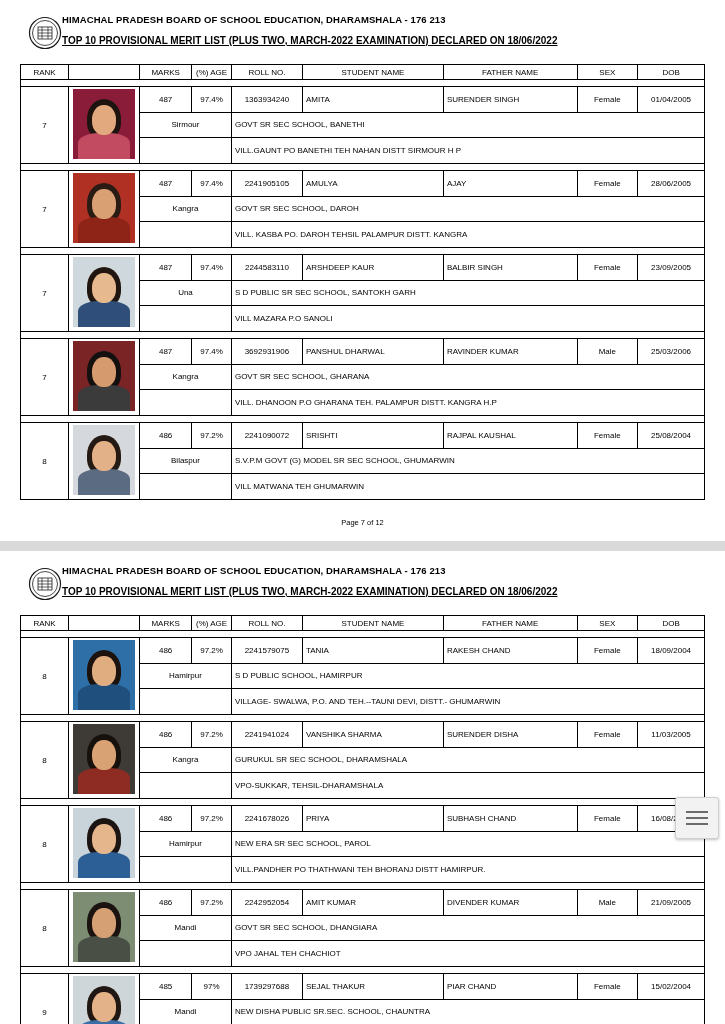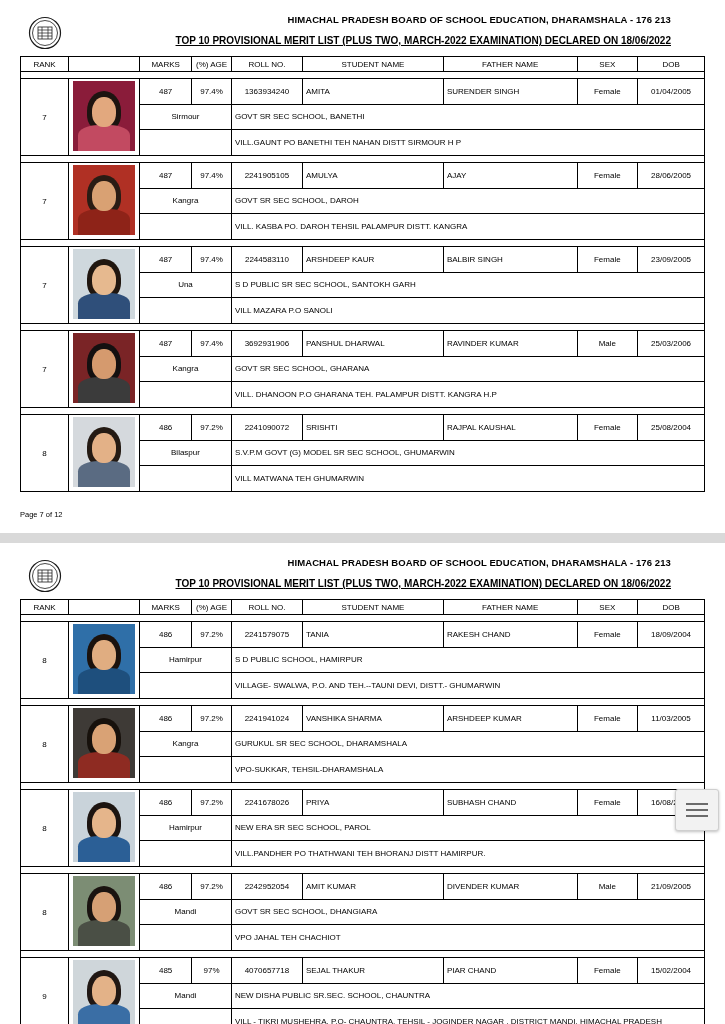--- a/index.html
+++ b/index.html
@@ -29,21 +29,21 @@
   }
   .seal {
     width: 34px;
     height: 34px;
     flex: 0 0 34px;
     margin-top: 2px;
   }
   .seal svg { display: block; }
   .header-text {
     flex: 1;
-    text-align: right;
+    text-align: left;
     padding-right: 34px;
   }
   .header-line1 {
     font-size: 9.5px;
     font-weight: bold;
     letter-spacing: .1px;
     color: #000;
     margin-bottom: 10px;
   }
   .header-line2 {
@@ -51,21 +51,21 @@
     font-weight: bold;
     color: #000;
     margin-bottom: 6px;
     text-decoration: underline;
   }
 
   table.merit {
     width: 100%;
     border-collapse: collapse;
     table-layout: fixed;
-    margin-top: 4px;
+    margin-top: 12px;
   }
   table.merit td, table.merit th {
     border: 1px solid #000;
     font-size: 8px;
     padding: 2px 3px;
     vertical-align: middle;
     color: #000;
     font-weight: normal;
     background: #fff;
   }
@@ -127,21 +127,21 @@
     bottom: 0;
     left: 50%;
     transform: translateX(-50%);
     border-radius: 40% 40% 0 0;
   }
   .cell-center { text-align: center; }
   .row-tall td { height: 17px; }
   .school-row td, .addr-row td { height: 17px; }
 
   .page-footer {
-    text-align: left;
+    text-align: center;
     font-size: 7.5px;
     color: #000;
     margin-top: 18px;
     margin-bottom: 4px;
   }
 
   .floating-widget {
     position: absolute;
     right: 6px;
     top: 246px;
@@ -401,21 +401,21 @@
             <tr class="spacer-row">
               <td colspan="9"></td>
             </tr>
             <tr class="row-tall">
               <td rowspan="3" class="rank-cell">8</td>
               <td class="photo-cell" rowspan="3"><div class="photo"><div class="bg" style="background: rgb(62, 58, 54);"></div><div class="hair" style="width: 34px; height: 40px; top: 10px; background: rgb(23, 17, 12);"></div><div class="body" style="width: 52px; height: 26px; background: rgb(142, 43, 34);"></div><div class="head" style="width: 24px; height: 30px; top: 16px; background: rgb(217, 162, 117);"></div></div></td>
               <td class="cell-center">486</td>
               <td class="cell-center">97.2%</td>
               <td class="cell-center">2241941024</td>
               <td>VANSHIKA SHARMA</td>
-              <td>ARSHDEEP KUMAR</td>
+              <td>SURENDER DISHA</td>
               <td class="cell-center">Female</td>
               <td class="cell-center">11/03/2005</td>
             </tr>
             <tr class="school-row">
               <td class="cell-center" colspan="2">Kangra</td>
               <td colspan="5">GURUKUL SR SEC SCHOOL, DHARAMSHALA</td>
             </tr>
             <tr class="addr-row">
               <td colspan="2"></td>
               <td colspan="5">VPO-SUKKAR, TEHSIL-DHARAMSHALA</td>
@@ -465,21 +465,21 @@
               <td colspan="5">VPO JAHAL TEH CHACHIOT</td>
             </tr>
             <tr class="spacer-row">
               <td colspan="9"></td>
             </tr>
             <tr class="row-tall">
               <td rowspan="3" class="rank-cell">9</td>
               <td class="photo-cell" rowspan="3"><div class="photo"><div class="bg" style="background: rgb(207, 214, 218);"></div><div class="hair" style="width: 34px; height: 40px; top: 10px; background: rgb(32, 23, 19);"></div><div class="body" style="width: 52px; height: 26px; background: rgb(58, 110, 165);"></div><div class="head" style="width: 24px; height: 30px; top: 16px; background: rgb(227, 178, 136);"></div></div></td>
               <td class="cell-center">485</td>
               <td class="cell-center">97%</td>
-              <td class="cell-center">4070657718</td>
+              <td class="cell-center">1739297688</td>
               <td>SEJAL THAKUR</td>
               <td>PIAR CHAND</td>
               <td class="cell-center">Female</td>
               <td class="cell-center">15/02/2004</td>
             </tr>
             <tr class="school-row">
               <td class="cell-center" colspan="2">Mandi</td>
               <td colspan="5">NEW DISHA PUBLIC SR.SEC. SCHOOL, CHAUNTRA</td>
             </tr>
             <tr class="addr-row">

